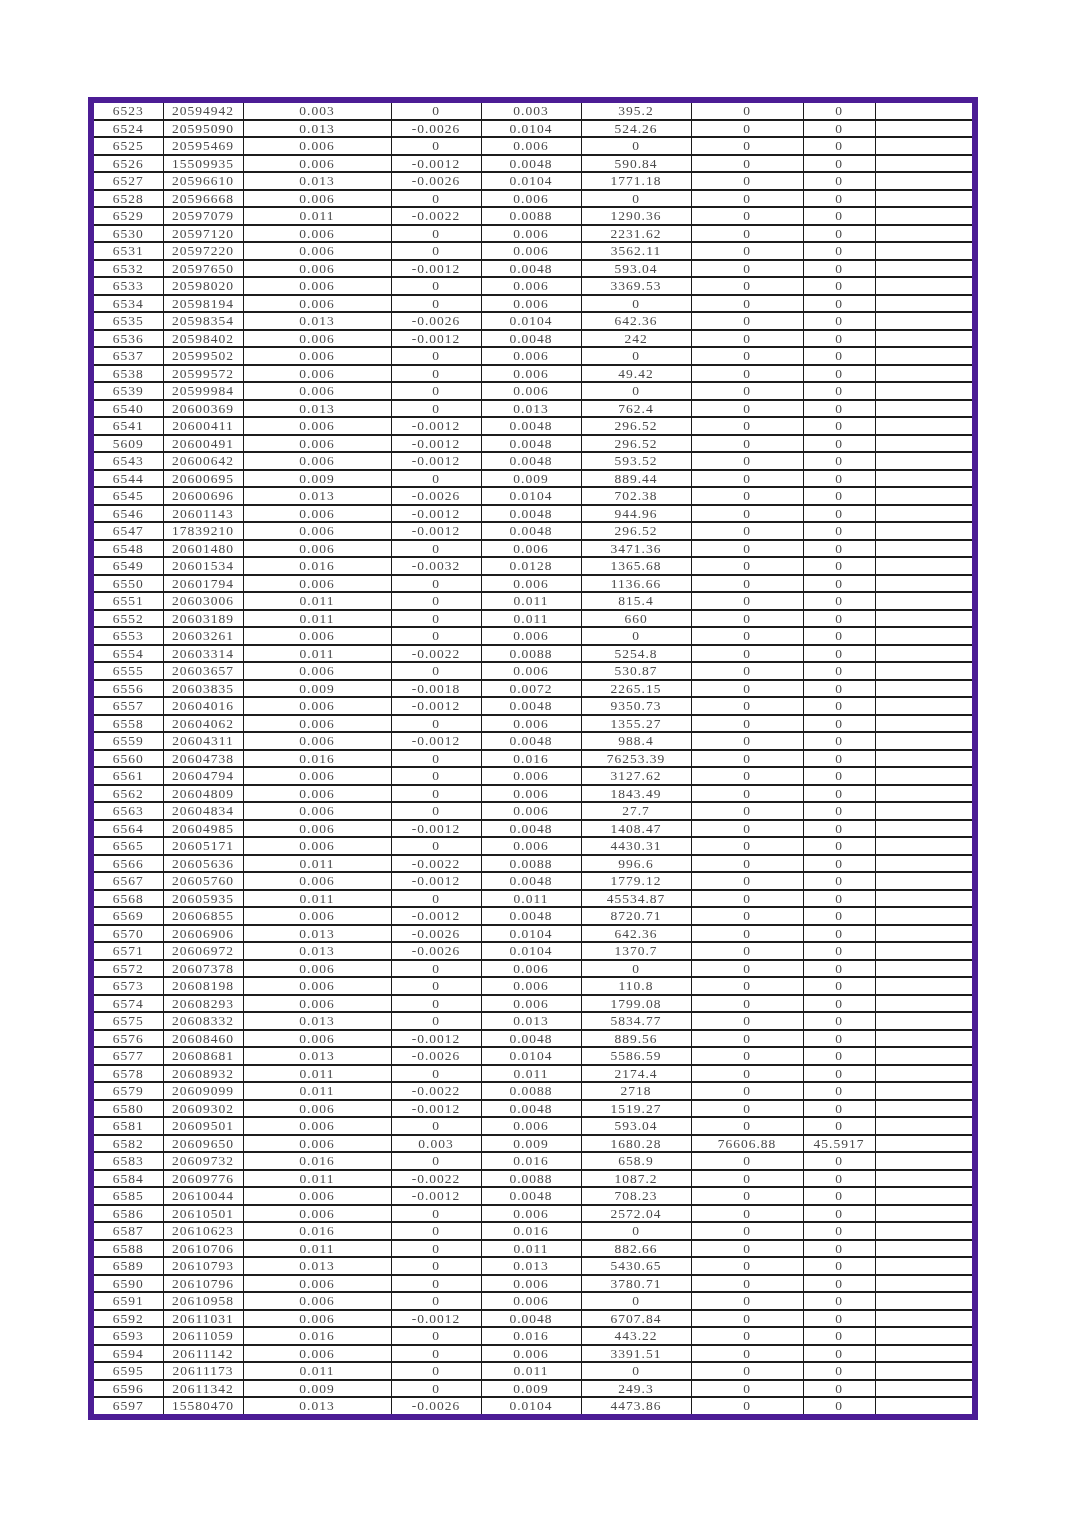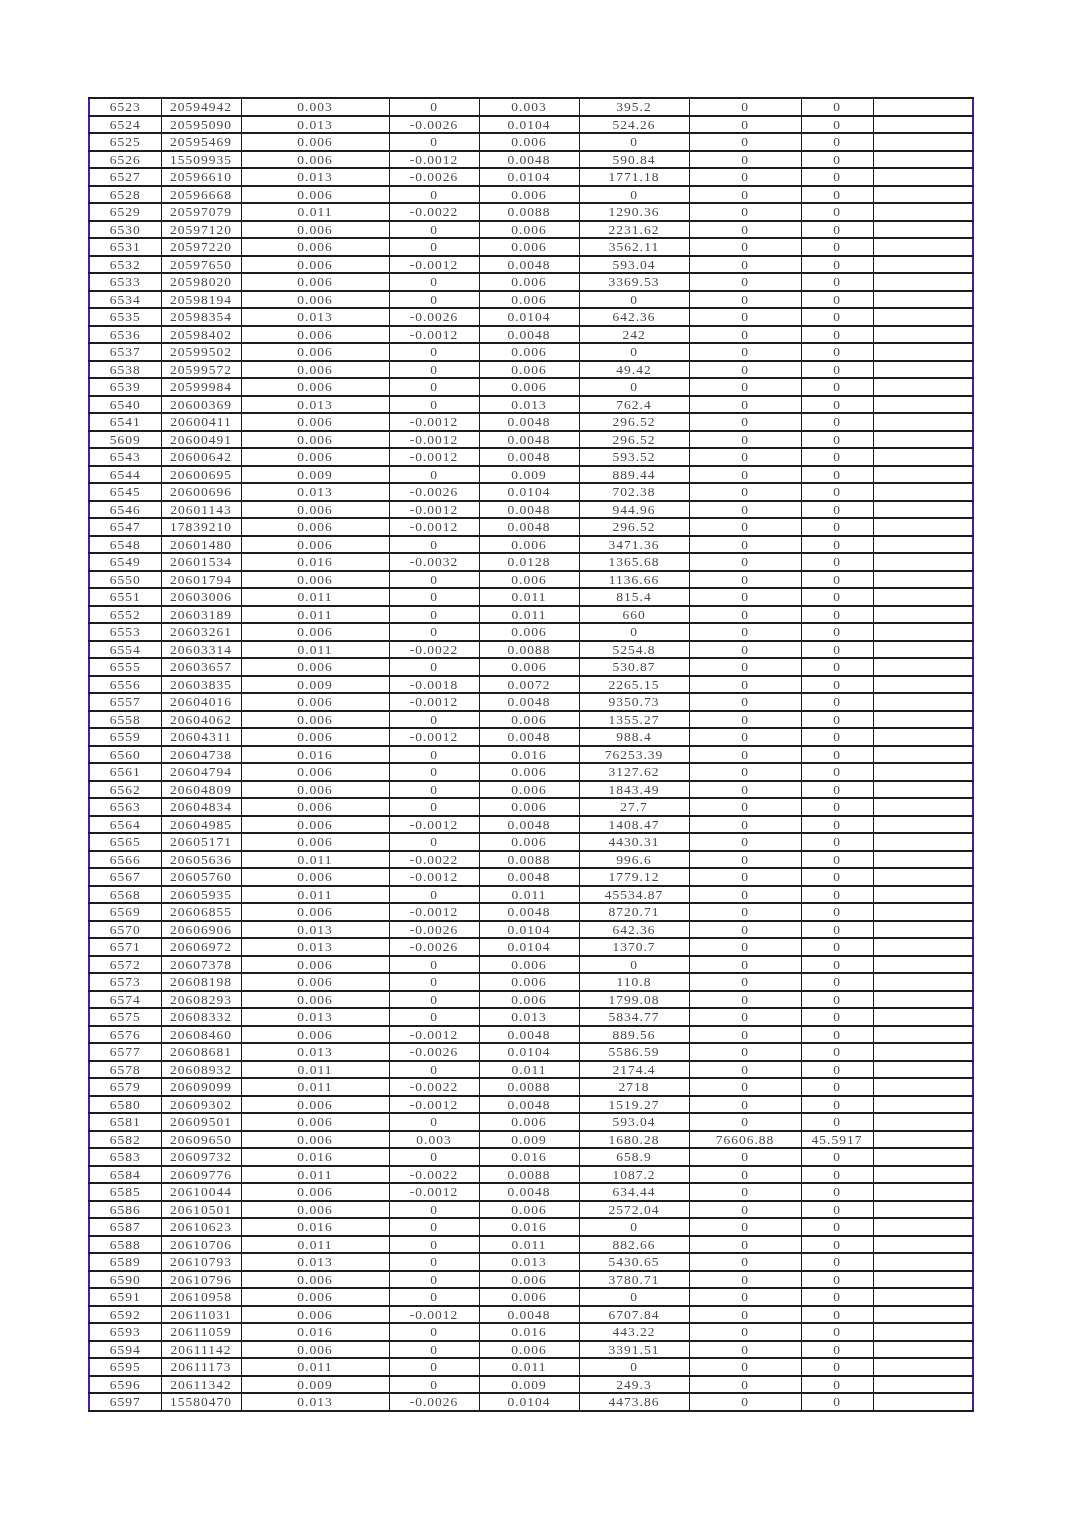--- a/index.html
+++ b/index.html
@@ -14,21 +14,21 @@
     background: #ffffff;
     overflow: hidden;
   }
   table.data-table {
     position: absolute;
     left: 88px;
     top: 97px;
     width: 884px;
     border-collapse: collapse;
     table-layout: fixed;
-    border: 2px solid #4c1d95;
+    border: 6px solid #4c1d95;
   }
   table.data-table td {
     border-style: solid;
     border-color: #1c1c1c;
     border-width: 2px 1px;        
     height: 15.5px;               
     padding: 0;
     font-family: "Liberation Serif", "DejaVu Serif", serif;
     font-size: 13.5px;
     line-height: 15.5px;
@@ -747,21 +747,21 @@
           <td>0</td>
           <td>0</td>
           <td></td>
         </tr>
         <tr>
           <td>6585</td>
           <td>20610044</td>
           <td>0.006</td>
           <td>-0.0012</td>
           <td>0.0048</td>
-          <td>634.44</td>
+          <td>708.23</td>
           <td>0</td>
           <td>0</td>
           <td></td>
         </tr>
         <tr>
           <td>6586</td>
           <td>20610501</td>
           <td>0.006</td>
           <td>0</td>
           <td>0.006</td>

